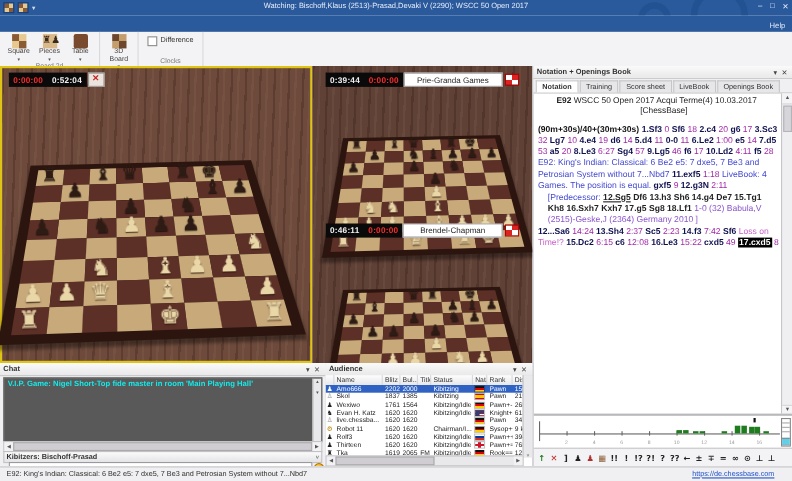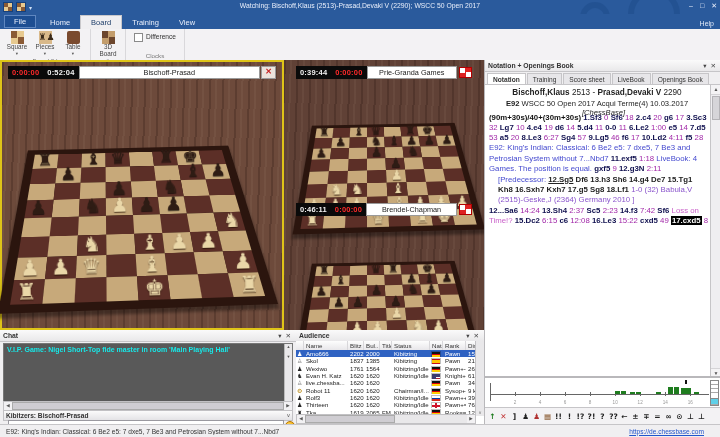--- a/index.html
+++ b/index.html
@@ -97,21 +97,21 @@
   
   .notation{position:absolute;left:484px;top:60px;width:236px;height:364px;background:#fff;border-left:1px solid #b9b8bb;}
   .ntabs{position:absolute;left:0;top:12px;width:236px;height:13px;background:#f0eff1;display:flex;align-items:flex-end;padding-left:2px;border-bottom:1px solid #c6c5c8;box-sizing:border-box;}
   .ntab{font-size:6.6px;color:#333;padding:2px 5px 1px 5px;border:1px solid #c6c5c8;border-bottom:none;background:#e7e6e9;margin-right:1px;}
   .ntab.active{background:#fff;font-weight:bold;}
   .nhead{position:absolute;left:0;top:25px;width:224px;text-align:center;}
   .nh1{font-size:8.2px;padding-top:3px;}
   .nh1 b{font-weight:bold;}
   .nh2{font-size:7.6px;padding-top:2px;color:#222;}
   .nh2 .ev-b{font-weight:bold;}
-  .nh2 .ev-i{font-style:italic;padding-left:13px;}
+  .nh2 .ev-i{padding-left:13px;}
   .moves{position:absolute;left:0;top:51px;width:225px;bottom:46px;overflow:hidden;padding:2px 0 0 4px;box-sizing:border-box;line-height:1.3;}
   .npara{margin:0 0 1px 0;font-size:7.8px;}
   .npara.var{margin-left:9px;margin-right:2px;}
   .n-hdr{font-weight:bold;color:#111;}
   .n-m{font-weight:bold;color:#10104f;}
   .n-m2{font-weight:bold;color:#222;}
   .n-mu{font-weight:bold;color:#222;text-decoration:underline;}
   .n-t{color:#a128a8;}
   .n-c{color:#4449cf;}
   .n-p{color:#8a55cc;}
@@ -158,27 +158,20 @@
     </div>
     <div class="tb-title">Watching: Bischoff,Klaus (2513)-Prasad,Devaki V (2290); WSCC 50 Open 2017</div>
     <div class="tb-ctrls">
       <span>–</span>
       <span>□</span>
       <span>✕</span>
     </div>
   </div>
 
   <div class="menubar">
-    <span id="menu-tabs" style="display:flex;align-items:flex-end;">
-        <span class="menu-tab file">File</span>
-        <span class="menu-tab">Home</span>
-        <span class="menu-tab active">Board</span>
-        <span class="menu-tab">Training</span>
-        <span class="menu-tab">View</span>
-      </span>
     <span class="menu-help">Help</span>
   </div>
 
   <div class="ribbon">
     <div class="rgroup">
       <div class="rbtns" id="ribbon-g0">
           <div class="rbtn">
             <div class="ric checker"></div>
             <div class="rlabel">Square</div>
             <div class="rcaret">▾</div>
@@ -215,21 +208,20 @@
     </div>
     <div class="rgroup" style="flex:1;border-right:none;"></div>
   </div>
 
   <div class="board-main wood">
     <div class="bhead" style="left:6px;right:6px;top:4px;">
       <div class="clockbox">
         <span class="clock red">0:00:00</span>
         <span class="clock white">0:52:04</span>
       </div>
-      <div class="btitle" style="flex:1;">Bischoff-Prasad</div>
       <div class="bclose">✕</div>
     </div>
     <div class="persp" style="left:14px;top:36px;perspective:520px;">
       <div class="b3d" id="board-main" style="width:216px;height:216px;border-width:9px;grid-template:repeat(8,1fr)/repeat(8,1fr);transform:rotateX(48deg) rotateZ(-2.5deg);">
           <div class="cell l">
             <span class="piece b" style="font-size: 19px; transform: translateX(-50%) rotateX(-48deg);">♜</span>
           </div>
           <div class="cell d"></div>
           <div class="cell l">
             <span class="piece b" style="font-size: 19px; transform: translateX(-50%) rotateX(-48deg);">♝</span>
@@ -636,24 +628,20 @@
       <span class="pbtn">✕</span>
     </div>
     <div class="ntabs" id="notation-tabs">
         <span class="ntab active">Notation</span>
         <span class="ntab">Training</span>
         <span class="ntab">Score sheet</span>
         <span class="ntab">LiveBook</span>
         <span class="ntab">Openings Book</span>
       </div>
     <div class="nhead">
-      <div class="nh1">
-        <b>Bischoff,Klaus</b> <span>2513</span> -
-        <b>Prasad,Devaki V</b> <span>2290</span>
-      </div>
       <div class="nh2">
         <span class="ev-b">E92</span><span> WSCC 50 Open 2017 Acqui Terme(4) 10.03.2017 </span><span class="ev-i">[ChessBase]</span>
       </div>
     </div>
     <div class="moves" id="moves">
         <div class="npara"><span class="n-hdr">(90m+30s)/40+(30m+30s)</span> <span class="n-m">1.Sf3</span> <span class="n-t">0</span> <span class="n-m">Sf6</span> <span class="n-t">18</span> <span class="n-m">2.c4</span> <span class="n-t">20</span> <span class="n-m">g6</span> <span class="n-t">17</span> <span class="n-m">3.Sc3</span> <span class="n-t">32</span> <span class="n-m">Lg7</span> <span class="n-t">10</span> <span class="n-m">4.e4</span> <span class="n-t">19</span> <span class="n-m">d6</span> <span class="n-t">14</span> <span class="n-m">5.d4</span> <span class="n-t">11</span> <span class="n-m">0-0</span> <span class="n-t">11</span> <span class="n-m">6.Le2</span> <span class="n-t">1:00</span> <span class="n-m">e5</span> <span class="n-t">14</span> <span class="n-m">7.d5</span> <span class="n-t">53</span> <span class="n-m">a5</span> <span class="n-t">20</span> <span class="n-m">8.Le3</span> <span class="n-t">6:27</span> <span class="n-m">Sg4</span> <span class="n-t">57</span> <span class="n-m">9.Lg5</span> <span class="n-t">46</span> <span class="n-m">f6</span> <span class="n-t">17</span> <span class="n-m">10.Ld2</span> <span class="n-t">4:11</span> <span class="n-m">f5</span> <span class="n-t">28</span> <span class="n-c">E92: King's Indian: Classical: 6 Be2 e5: 7 dxe5, 7 Be3 and Petrosian System without 7...Nbd7</span> <span class="n-m">11.exf5</span> <span class="n-t">1:18</span> <span class="n-c">LiveBook: 4 Games. The position is equal.</span> <span class="n-m">gxf5</span> <span class="n-t">9</span> <span class="n-m">12.g3N</span> <span class="n-t">2:11</span> </div>
         <div class="npara var"><span class="n-c">[Predecessor:</span> <span class="n-mu">12.Sg5</span> <span class="n-m2">Df6</span> <span class="n-m2">13.h3</span> <span class="n-m2">Sh6</span> <span class="n-m2">14.g4</span> <span class="n-m2">De7</span> <span class="n-m2">15.Tg1</span> <span class="n-m2">Kh8</span> <span class="n-m2">16.Sxh7</span> <span class="n-m2">Kxh7</span> <span class="n-m2">17.g5</span> <span class="n-m2">Sg8</span> <span class="n-m2">18.Lf1</span> <span class="n-p">1-0 (32) Babula,V (2515)-Geske,J (2364) Germany 2010 ]</span> </div>
         <div class="npara"><span class="n-m">12...Sa6</span> <span class="n-t">14:24</span> <span class="n-m">13.Sh4</span> <span class="n-t">2:37</span> <span class="n-m">Sc5</span> <span class="n-t">2:23</span> <span class="n-m">14.f3</span> <span class="n-t">7:42</span> <span class="n-m">Sf6</span> <span class="n-lt">Loss on Time!?</span> <span class="n-m">15.Dc2</span> <span class="n-t">6:15</span> <span class="n-m">c6</span> <span class="n-t">12:08</span> <span class="n-m">16.Le3</span> <span class="n-t">15:22</span> <span class="n-m">cxd5</span> <span class="n-t">49</span> <span class="n-sel">17.cxd5</span> <span class="n-t">8</span> </div>
       </div>
     <div class="mv-scroll">

